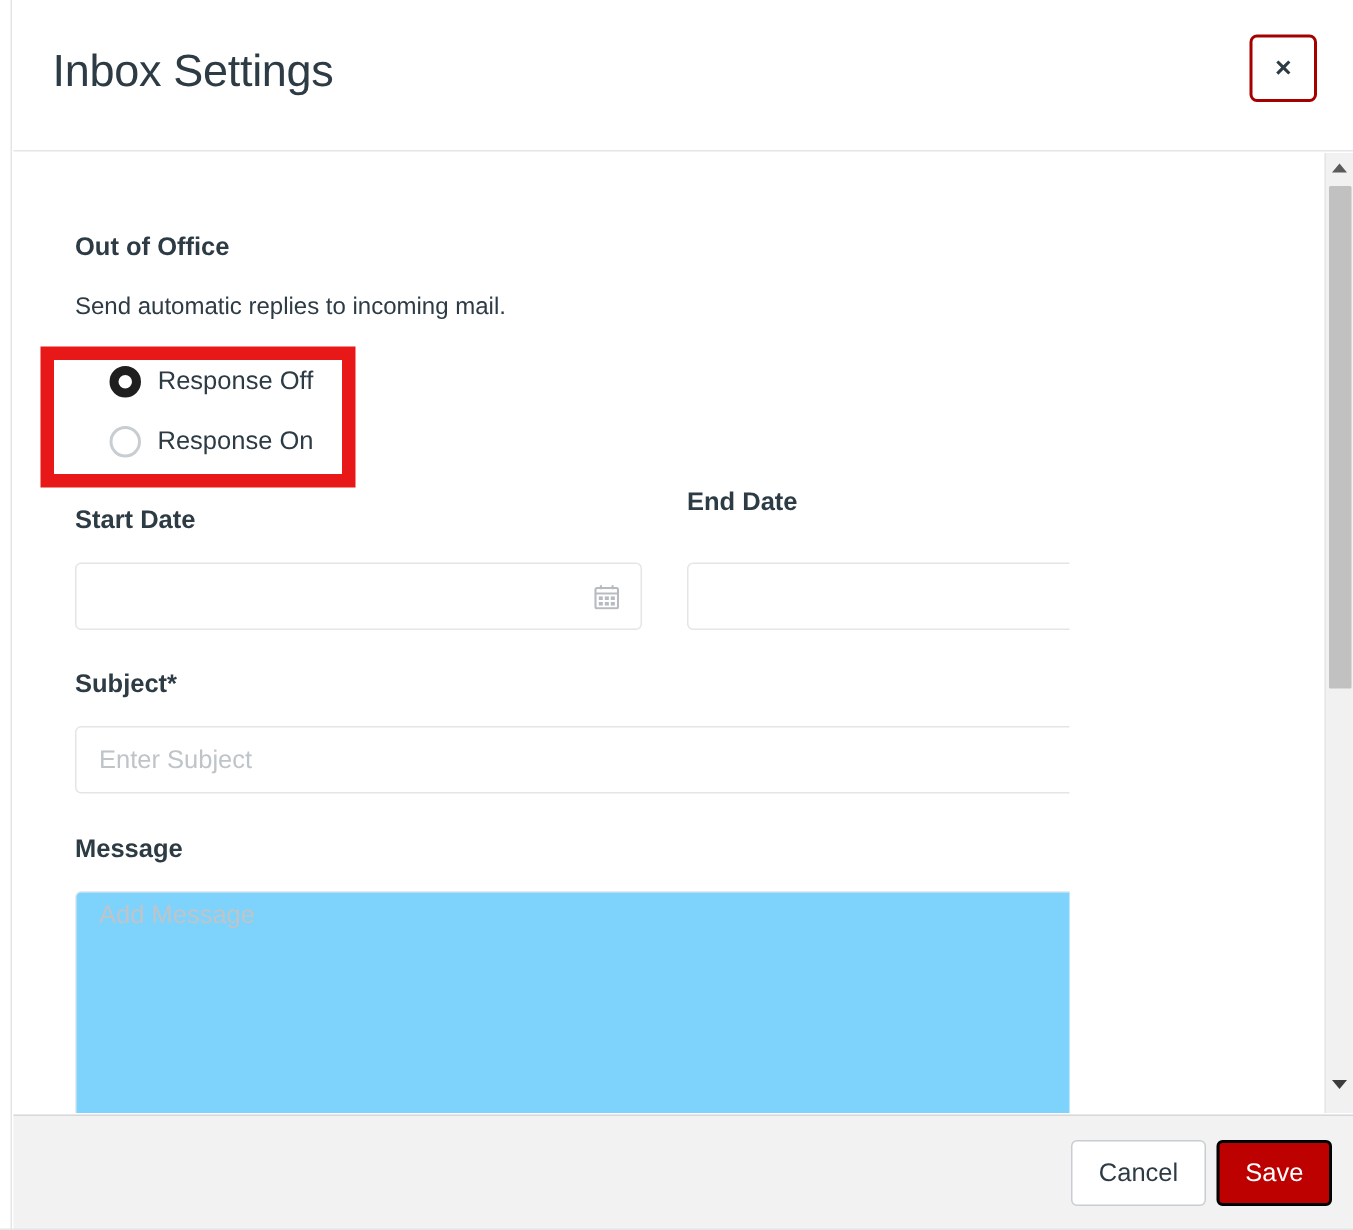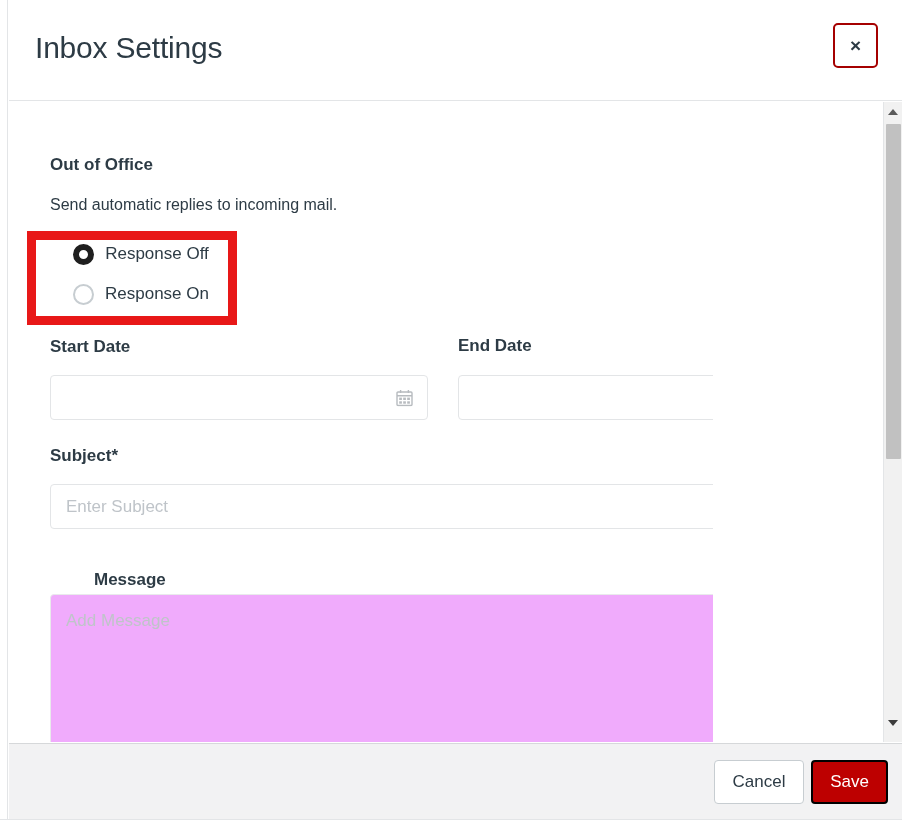--- a/index.html
+++ b/index.html
@@ -164,27 +164,27 @@
   .cal-icon {
     position: absolute;
     right: 15px; top: 50%;
     transform: translateY(-50%);
     width: 17px; height: 17px;
     pointer-events: none;
   }
 
   .textarea-input {
     position: absolute;
-    background: #f0abfc;
+    background: #7dd3fc;
     border: 1px solid #e9eaec;
     border-radius: 4px;
     font-family: "Liberation Sans", sans-serif;
     font-size: 17px;
     color: #2d3b45;
-    padding: 16px 15px;
+    padding: 5px 15px;
     resize: none;
     outline: none;
   }
   .textarea-input::placeholder { color: #bfc4c9; }
 
   
   .scrollbar {
     position: absolute;
     left: 883px; top: 102px;
     width: 19px; height: 640px;
@@ -306,21 +306,21 @@
           <rect x="3.2" y="8.1" width="2.7" height="2.4" fill="#b7bbbf"></rect>
           <rect x="7.2" y="8.1" width="2.7" height="2.4" fill="#b7bbbf"></rect>
           <rect x="11.2" y="8.1" width="2.7" height="2.4" fill="#b7bbbf"></rect>
           <rect x="3.2" y="11.8" width="2.7" height="2.4" fill="#b7bbbf"></rect>
           <rect x="7.2" y="11.8" width="2.7" height="2.4" fill="#b7bbbf"></rect>
           <rect x="11.2" y="11.8" width="2.7" height="2.4" fill="#b7bbbf"></rect>
         </svg>
       </span>
     </div>
 
-    <div class="field-label" style="left:449px; top:234px;">End Date</div>
+    <div class="field-label" style="left:449px; top:223px;">End Date</div>
     <div class="date-wrap" style="left:449px; top:273px; width:378px; height:45px;">
       <input class="text-input" style="left: 0px; top: 0px; width: 378px; height: 45px;" type="text" value="" placeholder="">
       <span class="cal-icon">
         <svg width="17" height="17" viewBox="0 0 17 17">
           <rect x="1" y="2.5" width="15" height="13.5" rx="1" fill="none" stroke="#b7bbbf" stroke-width="1.4"></rect>
           <line x1="1" y1="6.2" x2="16" y2="6.2" stroke="#b7bbbf" stroke-width="1.4"></line>
           <line x1="4.6" y1="0.6" x2="4.6" y2="3.4" stroke="#b7bbbf" stroke-width="1.4"></line>
           <line x1="12.4" y1="0.6" x2="12.4" y2="3.4" stroke="#b7bbbf" stroke-width="1.4"></line>
           <rect x="3.2" y="8.1" width="2.7" height="2.4" fill="#b7bbbf"></rect>
           <rect x="7.2" y="8.1" width="2.7" height="2.4" fill="#b7bbbf"></rect>
@@ -328,21 +328,21 @@
           <rect x="3.2" y="11.8" width="2.7" height="2.4" fill="#b7bbbf"></rect>
           <rect x="7.2" y="11.8" width="2.7" height="2.4" fill="#b7bbbf"></rect>
           <rect x="11.2" y="11.8" width="2.7" height="2.4" fill="#b7bbbf"></rect>
         </svg>
       </span>
     </div>
 
     <div class="field-label" style="left:41px; top:344px;">Subject*</div>
     <input class="text-input" style="left: 41px; top: 382px; width: 786px; height: 45px; padding-right: 2px;" type="text" value="" placeholder="Enter Subject">
 
-    <div class="field-label" style="left:41px; top:468px;margin-left:44px;">Message</div>
+    <div class="field-label" style="left:41px; top:454px;">Message</div>
     <textarea class="textarea-input" style="left: 41px; top: 492px; width: 786px; height: 170px;" placeholder="Add Message"></textarea>
   </div>
 
   <div class="scrollbar">
     <div class="sb-arrow up">
       <span class="tri up"></span>
     </div>
     <div class="sb-thumb"></div>
     <div class="sb-arrow down">
       <span class="tri down"></span>

